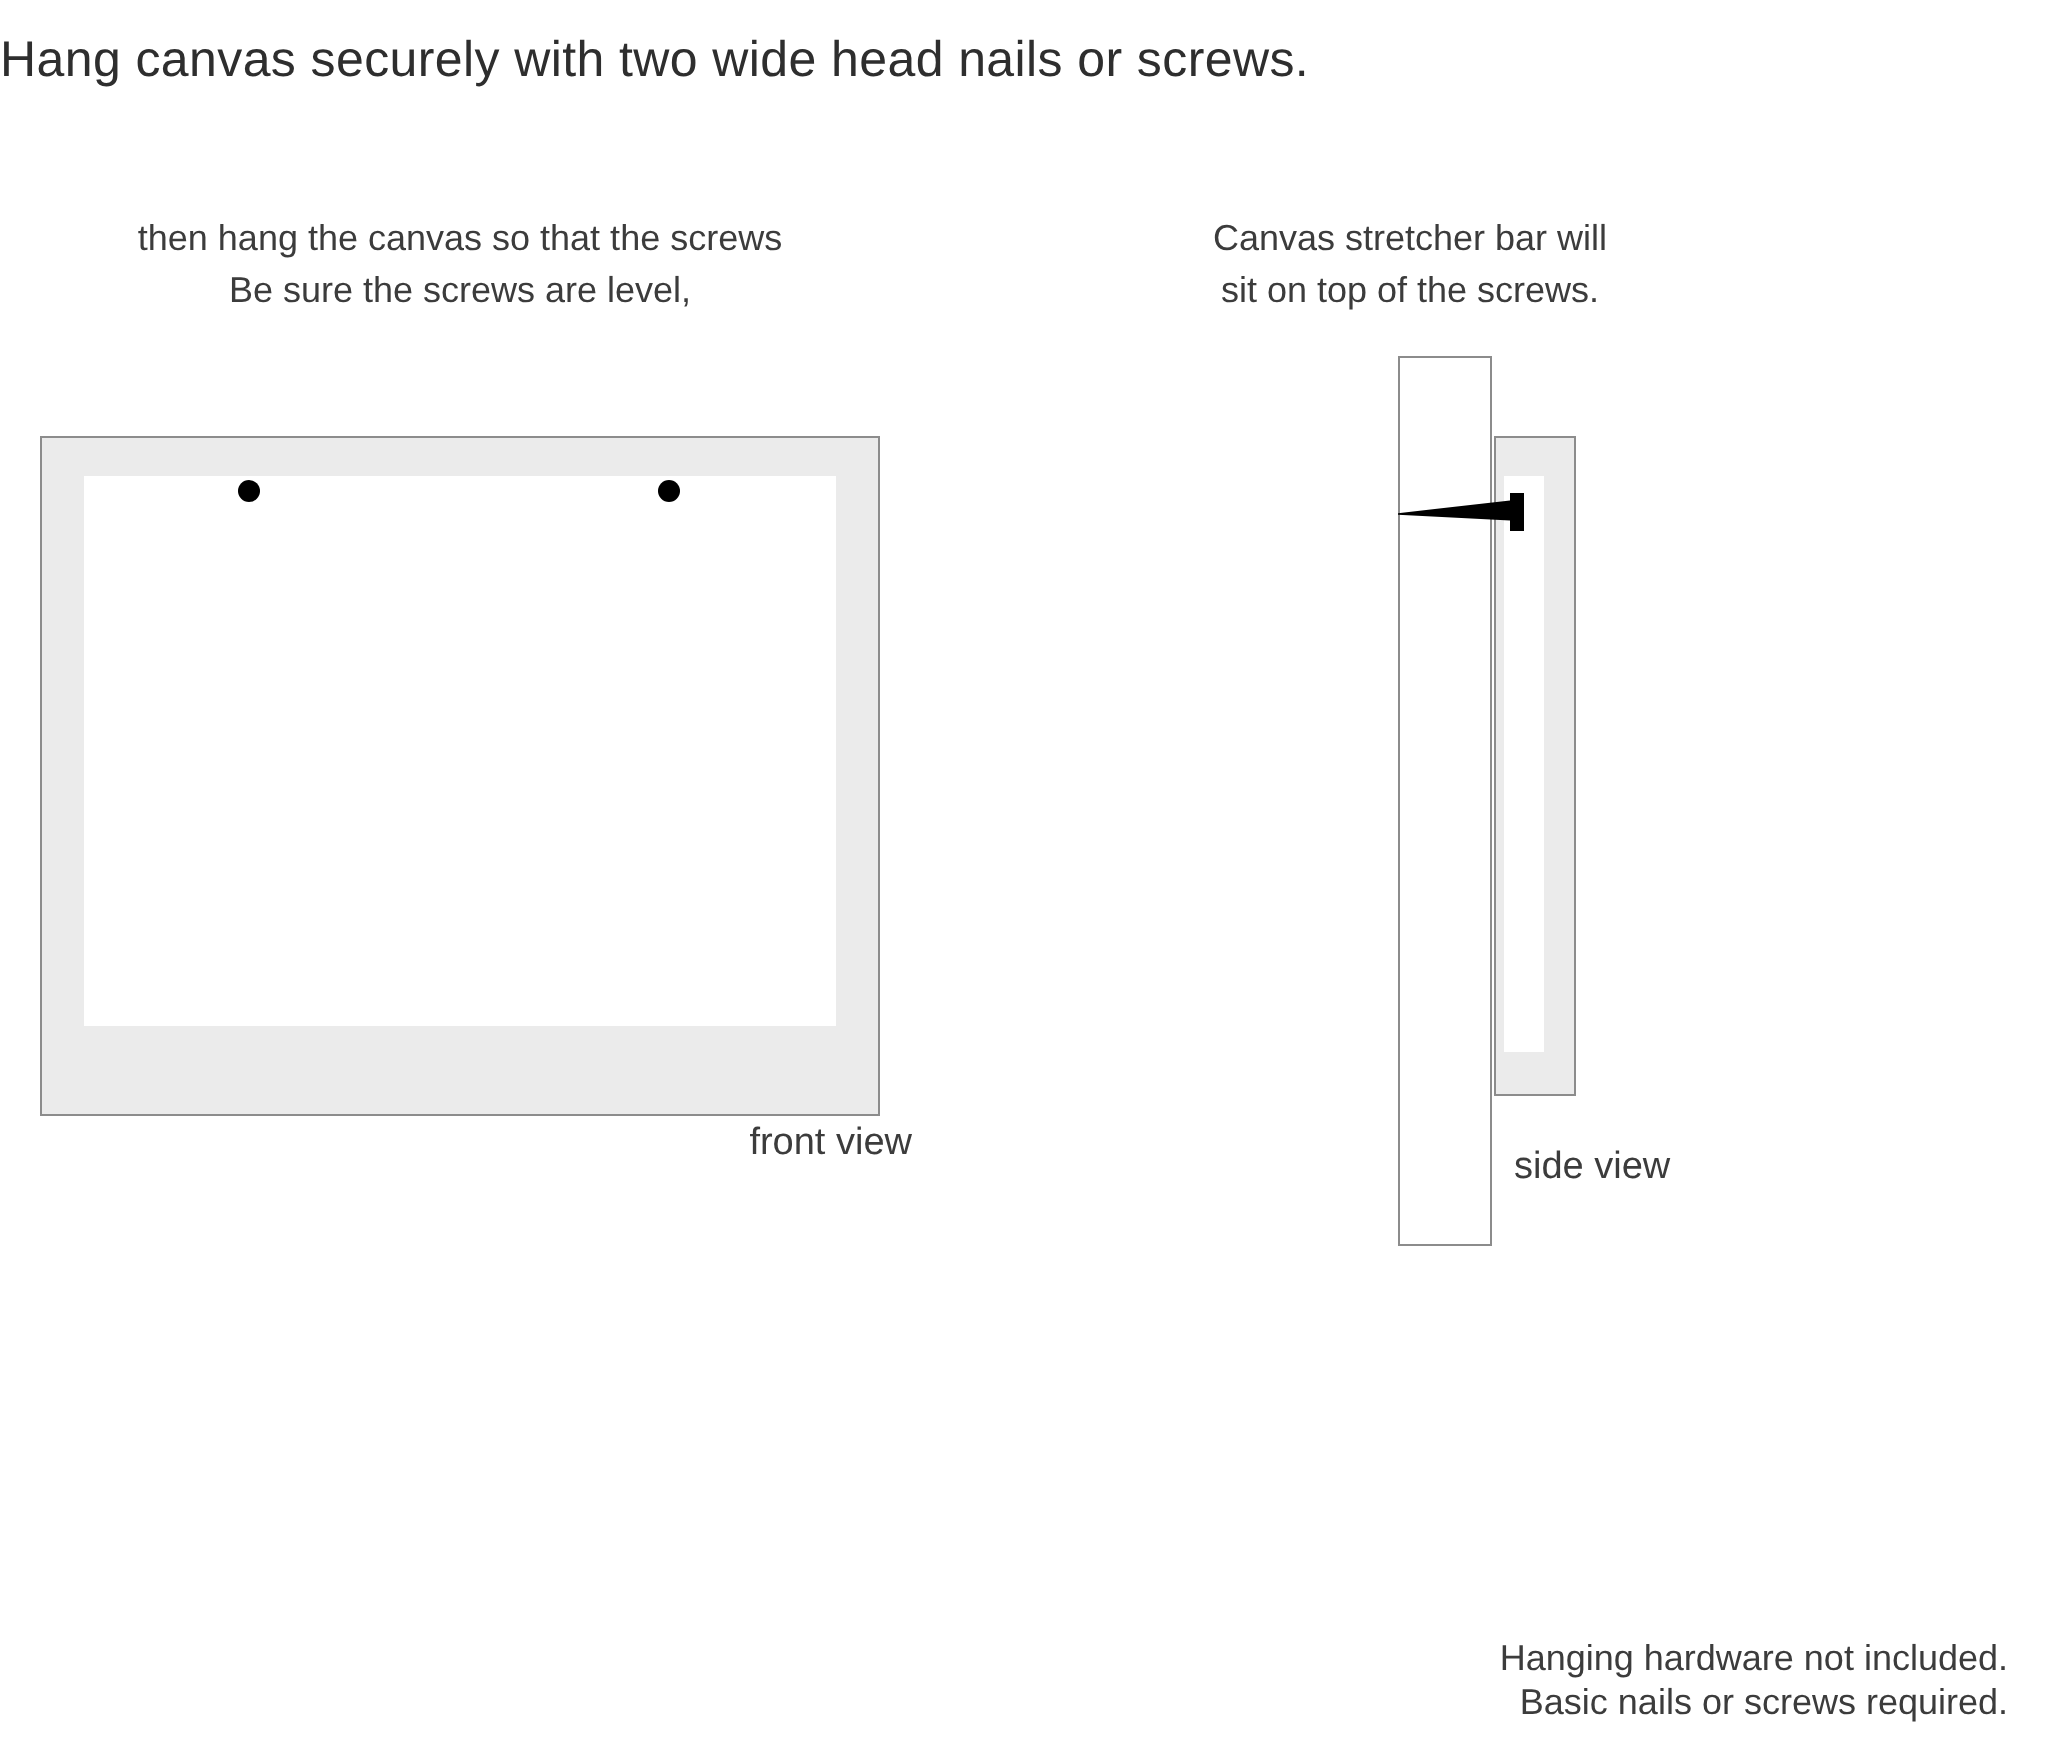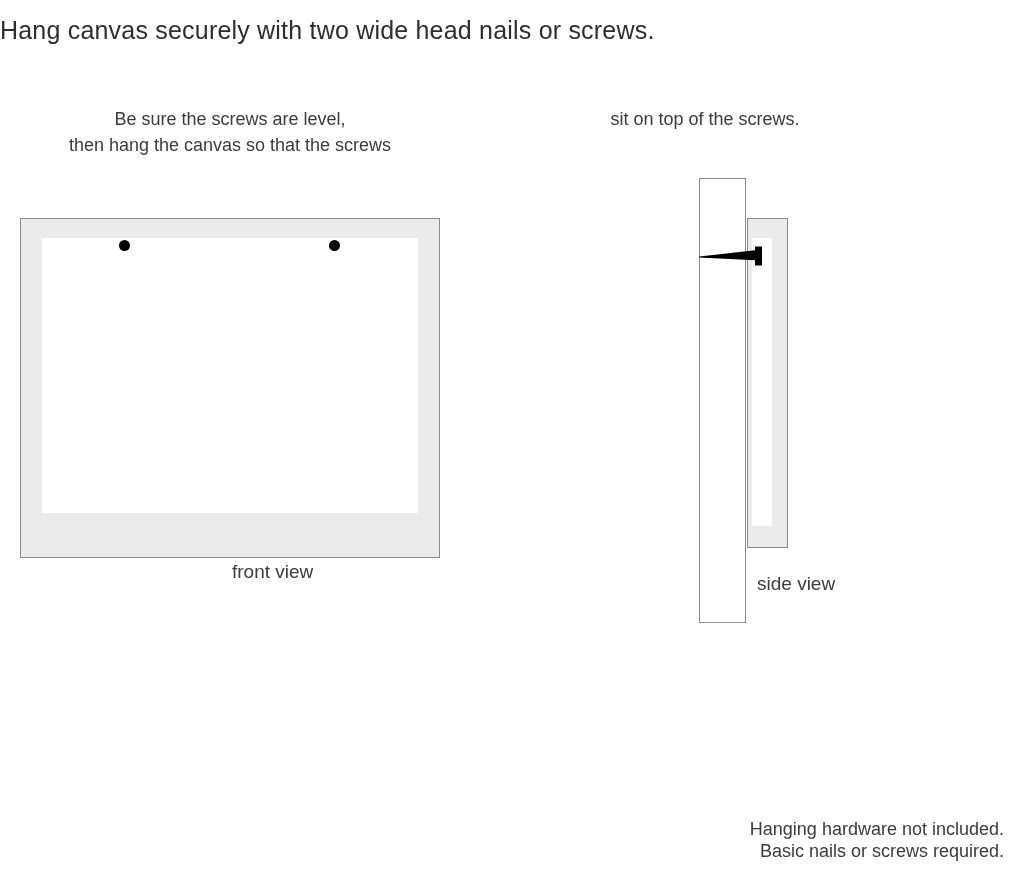--- a/index.html
+++ b/index.html
@@ -74,24 +74,24 @@
   }
   .screw-dot-left  { left: 119px; top: 240px; }
   .screw-dot-right { left: 329px; top: 240px; }
 
   .view-label {
     position: absolute;
     font-size: 19px;
     color: #3c3c3c;
   }
   .label-front {
-    left: 232px;
+    left: 256px;
     top: 561px;
     width: 200px;
-    text-align: left;
+    text-align: right;
   }
   .label-side {
     left: 757px;
     top: 573px;
     text-align: right;
   }
 
   
   .wall {
     position: absolute;
@@ -132,25 +132,26 @@
     z-index: 3;
   }
   .screw-side svg { display: block; }
 </style>
 </head>
 <body>
 
 <div class="title">Hang canvas securely with two wide head nails or screws.</div>
 
 <div class="caption caption-left">
+  <span class="ln">then hang the canvas so that the screws</span>
   <span class="ln">Be sure the screws are level,</span>
-  <span class="ln">then hang the canvas so that the screws</span>
 </div>
 
 <div class="caption caption-right">
+  <span class="ln">Canvas stretcher bar will</span>
   <span class="ln">sit on top of the screws.</span>
 </div>
 
 <div class="front-view">
   <div class="front-inner"></div>
 </div>
 <div class="screw-dot screw-dot-left"></div>
 <div class="screw-dot screw-dot-right"></div>
 
 <div class="view-label label-front">front view</div>

